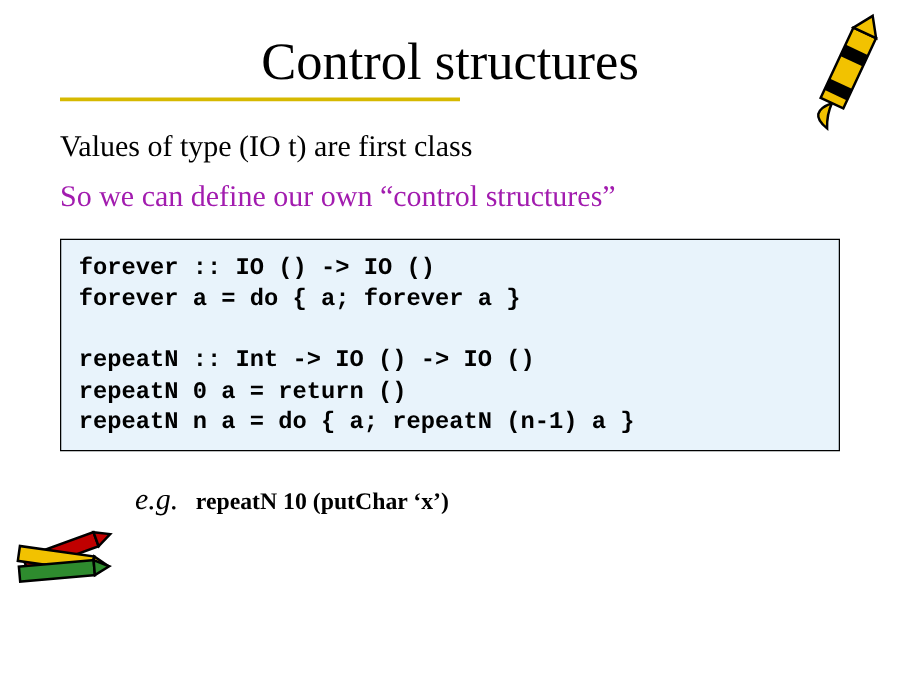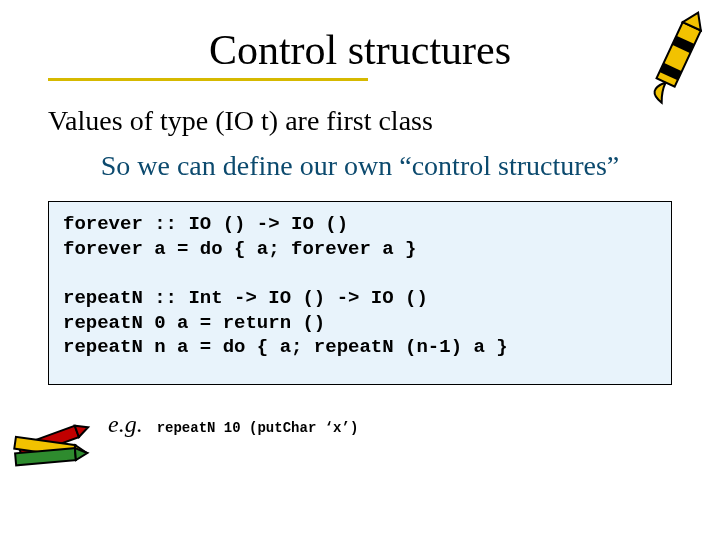--- a/index.html
+++ b/index.html
@@ -26,49 +26,49 @@
     margin: 6px 0 4px 0;
     font-weight: normal;
   }
   .underline {
     border: none;
     border-top: 3px solid #d6b900;
     margin: 0 0 22px 0;
     width: 320px;
   }
   .body-text {
-    font-size: 28px;
+    font-size: 24px;
     color: #000;
     margin: 10px 0 8px 0;
     line-height: 1.25;
   }
-  .body-text.red { color: #0c4a6e; text-align: center; }
+  .body-text.red { color: #a21caf; }
   .code-box {
     border: 1px solid #000;
     background: #e8f3fb;
     font-family: "Courier New", monospace;
     font-size: 19px;
     font-weight: bold;
     color: #000;
-    padding: 10px 12px 24px 14px;
+    padding: 10px 12px 10px 14px;
     margin: 18px 0 0 0;
     white-space: pre;
     line-height: 1.3;
   }
   .example {
     font-size: 24px;
     font-style: italic;
     color: #000;
     margin: 26px 0 0 60px;
   }
   .example .mono {
-    font-family: Liberation Mono, monospace;
+    font-family: Liberation Serif, serif;
     font-weight: bold;
     font-style: normal;
-    font-size: 14px;
+    font-size: 19px;
     margin-left: 8px;
   }
   
   .crayon-tr {
     position: absolute;
     top: 8px; right: 8px;
     width: 70px; height: 100px;
   }
   .crayon-bl {
     position: absolute;

